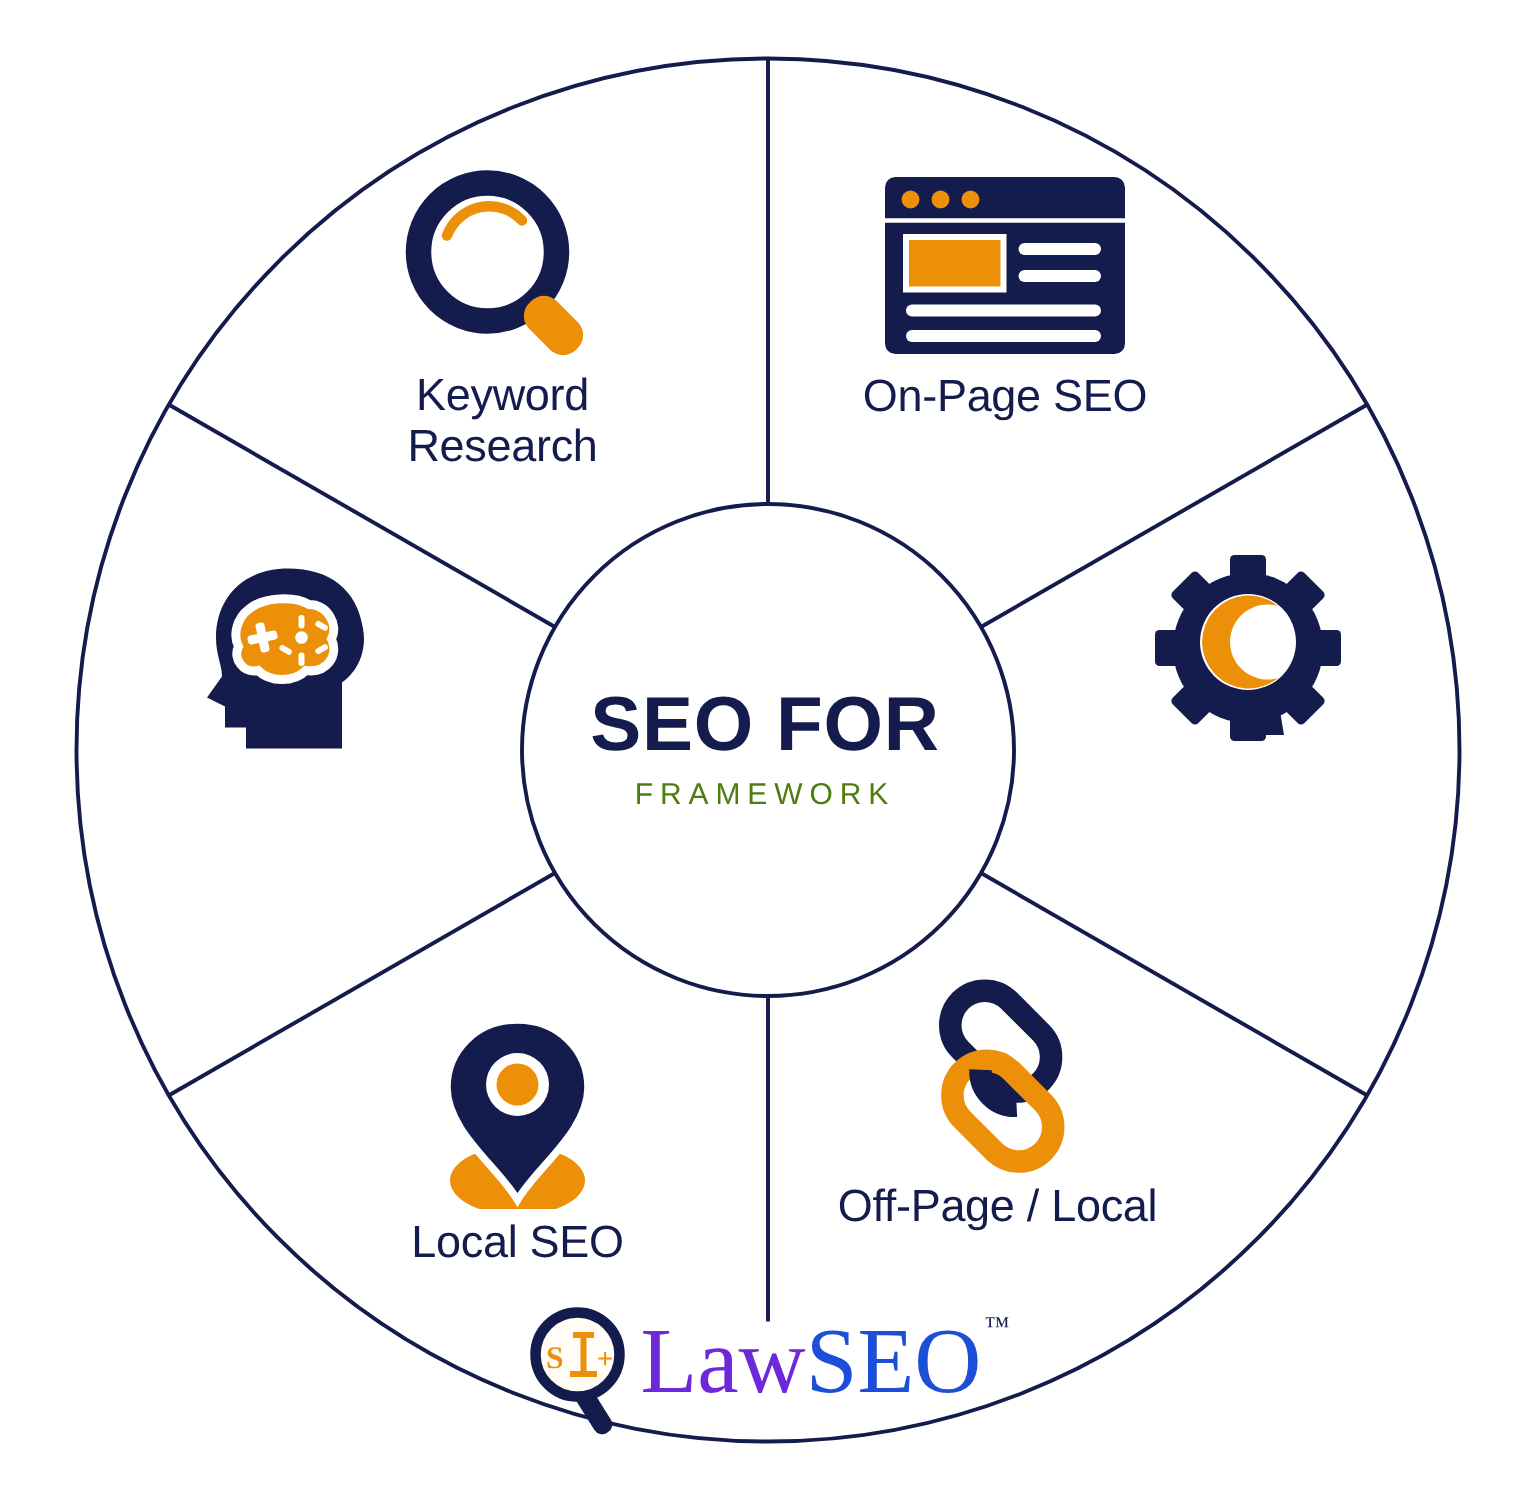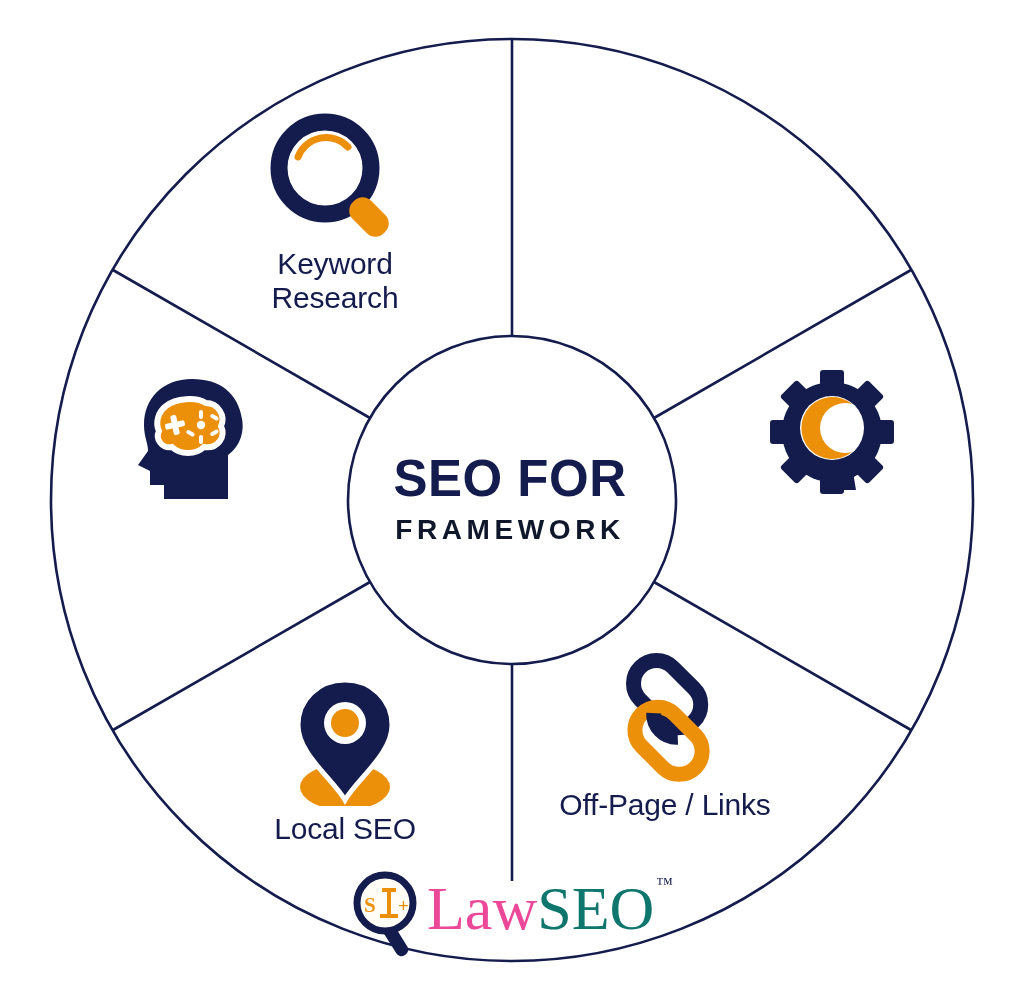--- a/index.html
+++ b/index.html
@@ -67,23 +67,23 @@
     text-align: center;
   }
   .hub-line1, .hub-line2 {
     font-size: 51px;
     font-weight: bold;
     color: #141B4D;
     line-height: 0.97;
     letter-spacing: 0.5px;
   }
   .hub-line3 {
-    font-size: 28px;
-    font-weight: bold;
-    color: #0f172a;
+    font-size: 20px;
+    font-weight: normal;
+    color: #4d7c0f;
     letter-spacing: 4.6px;
     margin-top: 11px;
   }
 
   #brand {
     position: absolute;
     left: 0;
     top: 866px;
     width: 1022px;
     display: flex;
@@ -91,22 +91,22 @@
     justify-content: center;
   }
   .brand-mark { margin-right: 4px; display: block; }
   .brand-text {
     font-family: "Liberation Serif", serif;
     font-size: 62px;
     line-height: 1;
     position: relative;
     top: -4px;
   }
-  .brand-law { color: #ec4899; }
-  .brand-seo { color: #0f766e; }
+  .brand-law { color: #6d28d9; }
+  .brand-seo { color: #1d4ed8; }
   .brand-tm {
     font-family: "Liberation Serif", serif;
     font-size: 17px;
     color: #141B4D;
     position: relative;
     top: -28px;
     left: 2px;
   }
 </style>
 </head>
@@ -138,20 +138,37 @@
       <svg width="150" height="130" viewBox="0 0 150 130">
         <circle cx="65" cy="57" r="46" fill="none" stroke="#141B4D" stroke-width="17"></circle>
         <path d="M38 46 A30 30 0 0 1 88 36" fill="none" stroke="#EC9009" stroke-width="7" stroke-linecap="round"></path>
         <rect x="96" y="84" width="26" height="44" rx="12" fill="#EC9009" transform="rotate(-45 109 106)"></rect>
       </svg>
     </div>
     <div class="seg-label">Keyword
 Research</div>
   </div>
 
+  <div class="segment" id="seg-onpage">
+    <div class="seg-icon">
+      <svg width="166" height="132" viewBox="0 0 166 132">
+        <rect x="3" y="8" width="160" height="118" rx="7" fill="#141B4D"></rect>
+        <line x1="3" y1="37" x2="163" y2="37" stroke="#ffffff" stroke-width="3"></line>
+        <circle cx="20" cy="23" r="6" fill="#EC9009"></circle>
+        <circle cx="40" cy="23" r="6" fill="#EC9009"></circle>
+        <circle cx="60" cy="23" r="6" fill="#EC9009"></circle>
+        <rect x="17" y="48" width="65" height="35" fill="#EC9009" stroke="#ffffff" stroke-width="4"></rect>
+        <rect x="92" y="52" width="55" height="8" rx="4" fill="#ffffff"></rect>
+        <rect x="92" y="70" width="55" height="8" rx="4" fill="#ffffff"></rect>
+        <rect x="17" y="93" width="130" height="8" rx="4" fill="#ffffff"></rect>
+        <rect x="17" y="110" width="130" height="8" rx="4" fill="#ffffff"></rect>
+      </svg>
+    </div>
+    <div class="seg-label">On-Page SEO</div>
+  </div>
 
   <div class="segment" id="seg-technical">
     <div class="seg-icon">
       <svg width="140" height="132" viewBox="0 0 140 132">
         <g fill="#141B4D">
           <rect x="60" y="0" width="24" height="22" rx="3"></rect>
           <rect x="60" y="0" width="24" height="22" rx="3" transform="rotate(45 72 62)"></rect>
           <rect x="60" y="0" width="24" height="22" rx="3" transform="rotate(90 72 62)"></rect>
           <rect x="60" y="0" width="24" height="22" rx="3" transform="rotate(135 72 62)"></rect>
           <rect x="60" y="0" width="24" height="22" rx="3" transform="rotate(180 72 62)"></rect>
@@ -170,21 +187,21 @@
   <div class="segment" id="seg-offpage">
     <div class="seg-icon">
       <svg width="140" height="132" viewBox="0 0 140 132">
         <g transform="rotate(-45 70 66)">
           <rect x="64" y="14" width="46" height="76" rx="23" fill="none" stroke="#141B4D" stroke-width="15"></rect>
           <rect x="32" y="48" width="46" height="76" rx="23" fill="none" stroke="#EC9009" stroke-width="15"></rect>
           <path d="M64 56 A23 23 0 0 0 64 90" fill="none" stroke="#141B4D" stroke-width="15"></path>
         </g>
       </svg>
     </div>
-    <div class="seg-label">Off-Page / Links</div>
+    <div class="seg-label">Off-Page / Local</div>
   </div>
 
   <div class="segment" id="seg-local">
     <div class="seg-icon">
       <svg width="130" height="132" viewBox="0 0 130 132">
         <ellipse cx="65" cy="113" rx="45" ry="23" fill="#EC9009"></ellipse>
         <path d="M65 6 C38 6 18 26 18 51 C18 80 52 104 65 126 C78 104 112 80 112 51 C112 26 92 6 65 6 Z" fill="#141B4D" stroke="#ffffff" stroke-width="5"></path>
         <circle cx="65" cy="49" r="21" fill="#ffffff"></circle>
         <circle cx="65" cy="49" r="14" fill="#EC9009"></circle>
       </svg>

